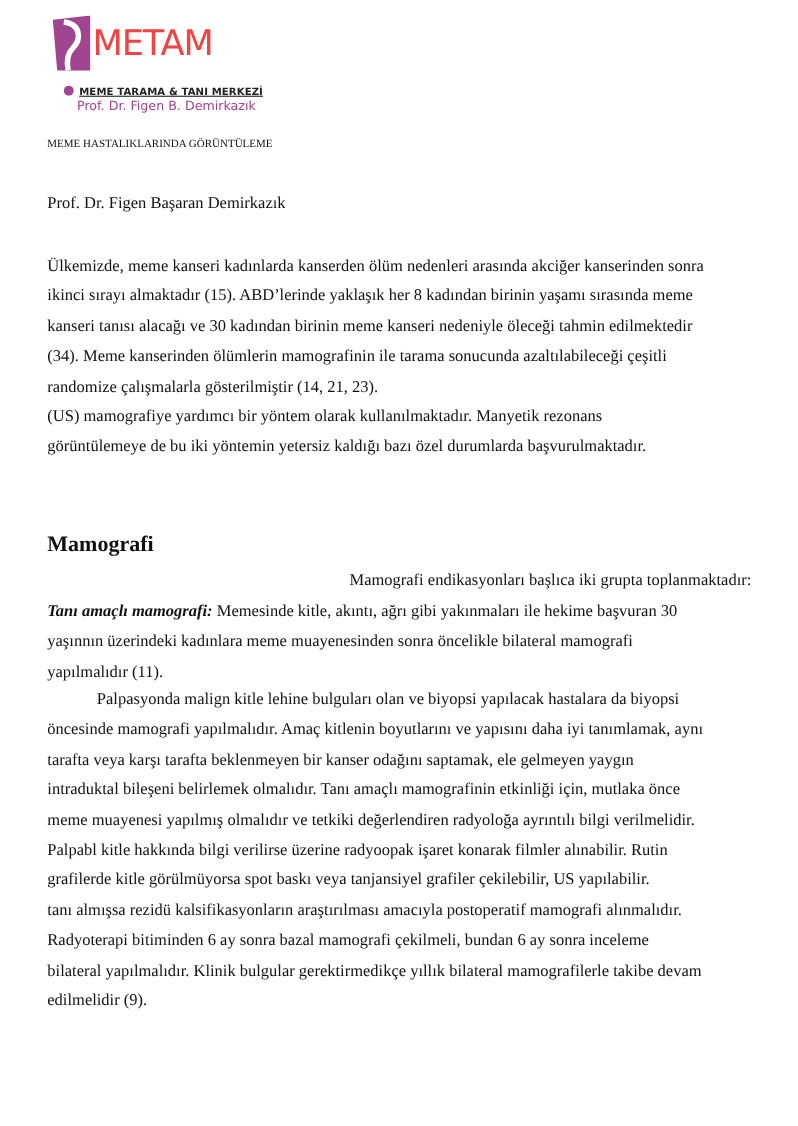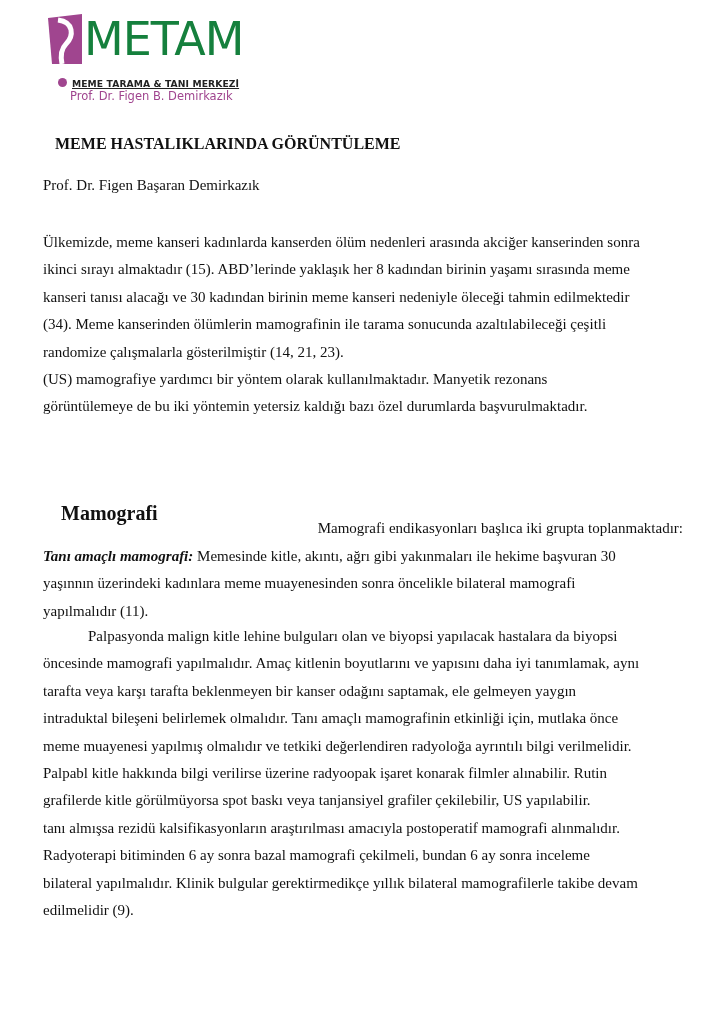--- a/index.html
+++ b/index.html
@@ -1,29 +1,29 @@
 <!DOCTYPE html>
 <html><head>
   <meta charset="utf-8">
   <style>
     html, body { margin: 0; padding: 0; background: #ffffff; }
     body { width: 725px; height: 1024px; position: relative; overflow: hidden; font-family: "Liberation Serif", "DejaVu Serif", serif; color: #111; }
     .logo { position: absolute; left: 44px; top: 12px; width: 220px; height: 82px; }
     .logo-mark { position: absolute; left: 0; top: 2px; width: 40px; height: 52px; }
     .logo-dot { position: absolute; left: 14px; top: 66px; width: 9px; height: 9px; border-radius: 50%; background: #a0458f; }
-    .logo-word { position: absolute; left: 40px; top: -4px; font-family: "DejaVu Sans", sans-serif; font-size: 46px; font-weight: normal; color: #15803d; letter-spacing: -1px; line-height: 62px; }
+    .logo-word { position: absolute; left: 40px; top: -4px; font-family: "DejaVu Sans", sans-serif; font-size: 32px; font-weight: normal; color: #ef4444; letter-spacing: -1px; line-height: 62px; }
     .logo-sub { position: absolute; left: 28px; top: 66px; font-family: "DejaVu Sans", sans-serif; font-size: 9.2px; font-weight: bold; color: #222; letter-spacing: 0.1px; white-space: nowrap; text-decoration: underline; }
     .logo-name { position: absolute; left: 26px; top: 77px; font-family: "DejaVu Sans", sans-serif; font-size: 11.5px; color: #a0458f; white-space: nowrap; text-align: right; }
     .doc { position: absolute; left: 43px; top: 118px; width: 640px; font-size: 15px; }
-    .title { font-weight: bold; font-size: 16px; margin: 12px; height: 28px; line-height: 28px; }
+    .title { font-weight: normal; font-size: 10px; margin: 0; height: 28px; line-height: 28px; }
     .author { margin: 0; position: absolute; top: 53px; line-height: 28px; }
     .para { margin: 0; line-height: 27.4px; }
     .p1 { position: absolute; top: 111px; width: 640px; }
     .p2 { position: absolute; top: 248px; width: 640px; }
-    .h2 { position: absolute; top: 362px; font-size: 20px; font-weight: bold; margin: 18px; line-height: 30px; }
+    .h2 { position: absolute; top: 362px; font-size: 20px; font-weight: bold; margin: 0; line-height: 30px; }
     .p3 { position: absolute; top: 397px; width: 640px; text-align: right; }
     .p4 { position: absolute; top: 425px; width: 640px; }
     .p5 { position: absolute; top: 505px; width: 640px; }
     .p6 { position: absolute; top: 697px; width: 640px; }
     .bi { font-weight: bold; font-style: italic; }
     .line { display: block; white-space: nowrap; }
   </style>
 </head>
 <body>
 

